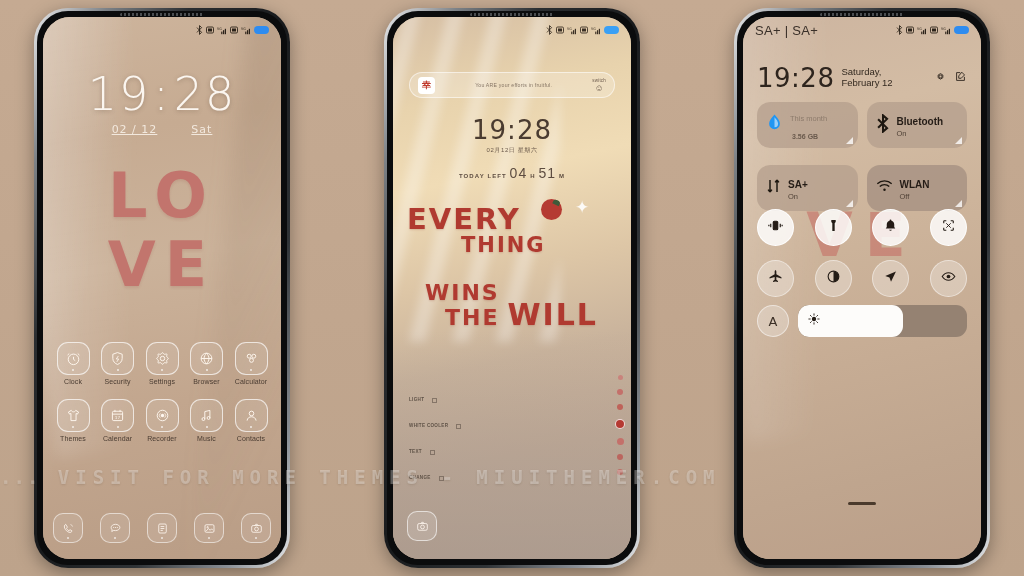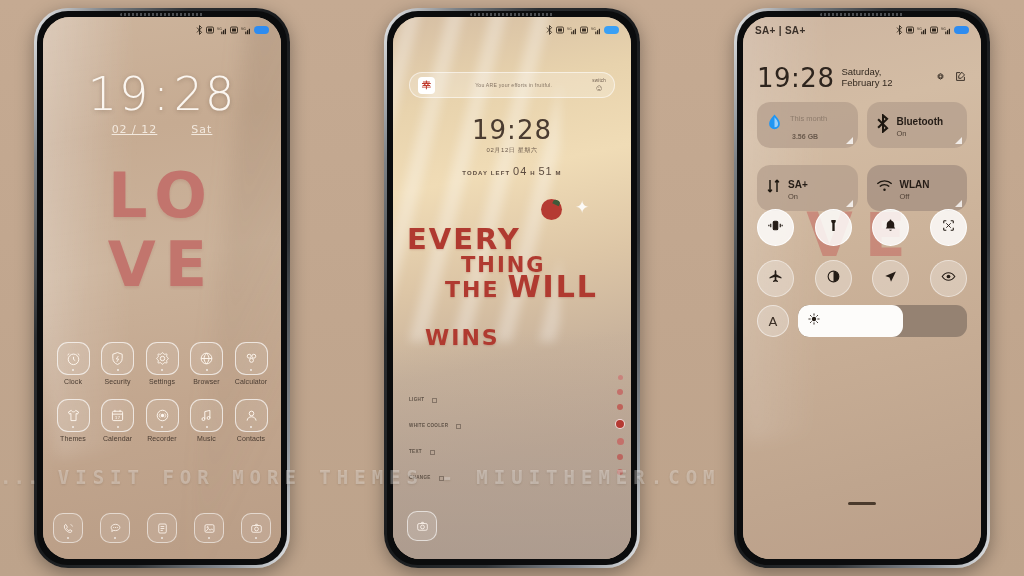--- a/index.html
+++ b/index.html
@@ -83,21 +83,21 @@
     background:linear-gradient(100deg, rgba(255,255,255,.26), rgba(255,255,255,0) 70%);
     transform:rotate(-8deg); filter:blur(8px);
   }
 
   
   .statusbar {
     position:absolute; top:0; left:0; right:0; height:26px;
     display:flex; align-items:center; justify-content:space-between;
     padding:0 12px; z-index:5;
   }
-  .sb-left { font-size:10px; color:#3a3029; letter-spacing:.3px; font-weight:700; }
+  .sb-left { font-size:13px; color:#3a3029; letter-spacing:.3px; font-weight:400; }
   .sb-right { display:flex; align-items:center; gap:3px; }
   .sb-ico { display:block; }
   .batt {
     width:15px; height:8px; border-radius:4px; background:#2e8cf0;
     position:relative;
   }
   .batt.dark { background:#3aa0f5; }
 
   
   .lockclock { position:absolute; top:54px; left:0; right:0; text-align:center; z-index:4; }
@@ -178,29 +178,29 @@
   .pill .rt .face { font-size:9px; color:#6b5a4c; line-height:1; }
 
   
   .p2clock { position:absolute; top:100px; left:0; right:0; text-align:center; z-index:5; }
   .p2clock .t {
     font-size:26px; color:#4a3b30; font-weight:400; letter-spacing:1px;
     font-family:"DejaVu Sans", sans-serif; line-height:1;
   }
   .p2clock .d { margin-top:3px; font-size:6px; color:#6a584a; letter-spacing:.6px; }
   .p2clock .left { margin-top:10px; font-size:6px; color:#5d4c40; letter-spacing:1.1px; font-weight:700; }
-  .p2clock .left b { font-size:11px; font-weight:400; }
+  .p2clock .left b { font-size:14px; font-weight:400; }
 
   
   .quote { position:absolute; top:188px; left:0; right:0; z-index:4; color:#b03a30; }
   .quote .ln {
     font-family:"DejaVu Sans", sans-serif; font-weight:700; letter-spacing:2px;
     line-height:.98; text-shadow:0 1px 2px rgba(140,50,40,.2);
   }
-  .quote .q1 { font-size:29px; padding-left:14px;margin-top:20px; }
+  .quote .q1 { font-size:29px; padding-left:14px; }
   .quote .q2 { font-size:21px; padding-left:68px; margin-top:2px; }
   .quote .q3 { font-size:22px; padding-left:32px; margin-top:26px; }
   .quote .q4 { font-size:22px; padding-left:52px; margin-top:-4px; }
   .quote .q4 b { font-size:30px; margin-left:8px; font-weight:700; }
   .dot-art {
     position:absolute; top:-6px; left:148px;
     width:21px; height:21px; border-radius:50%;
     background:#b53a32;
   }
   .dot-art::after {
@@ -562,22 +562,22 @@
               <b>51</b>
               <span>M</span>
             </div>
           </div>
 
           <div class="quote">
             <div class="dot-art"></div>
             <span class="spark">✦</span>
             <div class="ln q1">EVERY</div>
             <div class="ln q2">THING</div>
+            <div class="ln q3">WINS</div>
             <div class="ln q4"><span>THE</span><b>WILL</b></div>
-            <div class="ln q3">WINS</div>
           </div>
 
           <div class="p2labels">
             <span class="row">
                 <span class="tx">LIGHT</span>
                 <span class="bx"></span>
               </span>
             <span class="row">
                 <span class="tx">WHITE
 COOLER</span>

